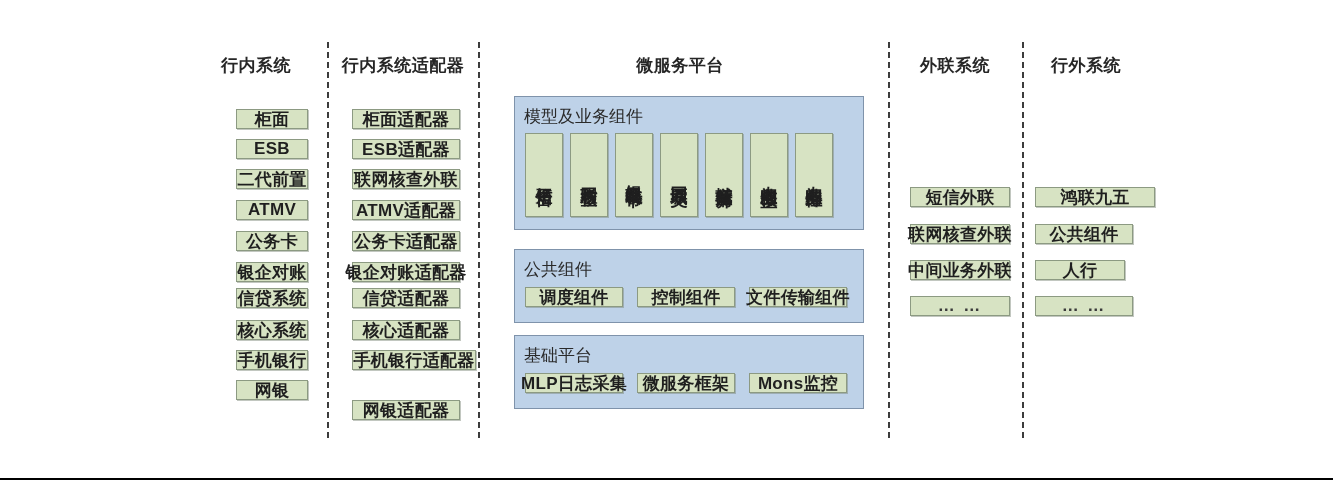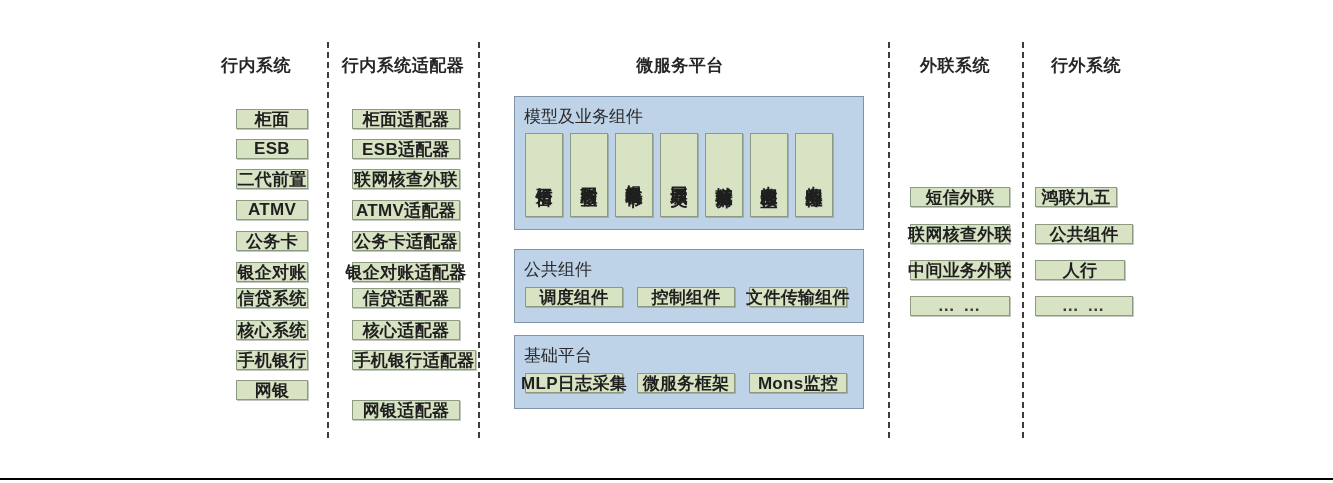--- a/index.html
+++ b/index.html
@@ -154,20 +154,20 @@
 
   <div class="node" style="left:525px; top:373px; width:98px; height:20px;">MLP日志采集</div>
   <div class="node" style="left:637px; top:373px; width:98px; height:20px;">微服务框架</div>
   <div class="node" style="left:749px; top:373px; width:98px; height:20px;">Mons监控</div>
 
   <div class="node" style="left:910px; top:187px; width:100px; height:20px;">短信外联</div>
   <div class="node" style="left:910px; top:224px; width:100px; height:20px;">联网核查外联</div>
   <div class="node" style="left:910px; top:260px; width:100px; height:20px;">中间业务外联</div>
   <div class="node ellipsis" style="left:910px; top:296px; width:100px; height:20px;">… …</div>
 
-  <div class="node" style="left:1035px; top:187px; width:82px; height:20px;">鸿联九五</div>
+  <div class="node" style="left:1035px; top:187px; width:120px; height:20px;">鸿联九五</div>
   <div class="node" style="left:1035px; top:224px; width:98px; height:20px;">公共组件</div>
   <div class="node" style="left:1035px; top:260px; width:90px; height:20px;">人行</div>
   <div class="node ellipsis" style="left:1035px; top:296px; width:98px; height:20px;">… …</div>
 
   <div class="page-rule" style="top:478px;"></div>
 
 </div>
 
 </body></html>

